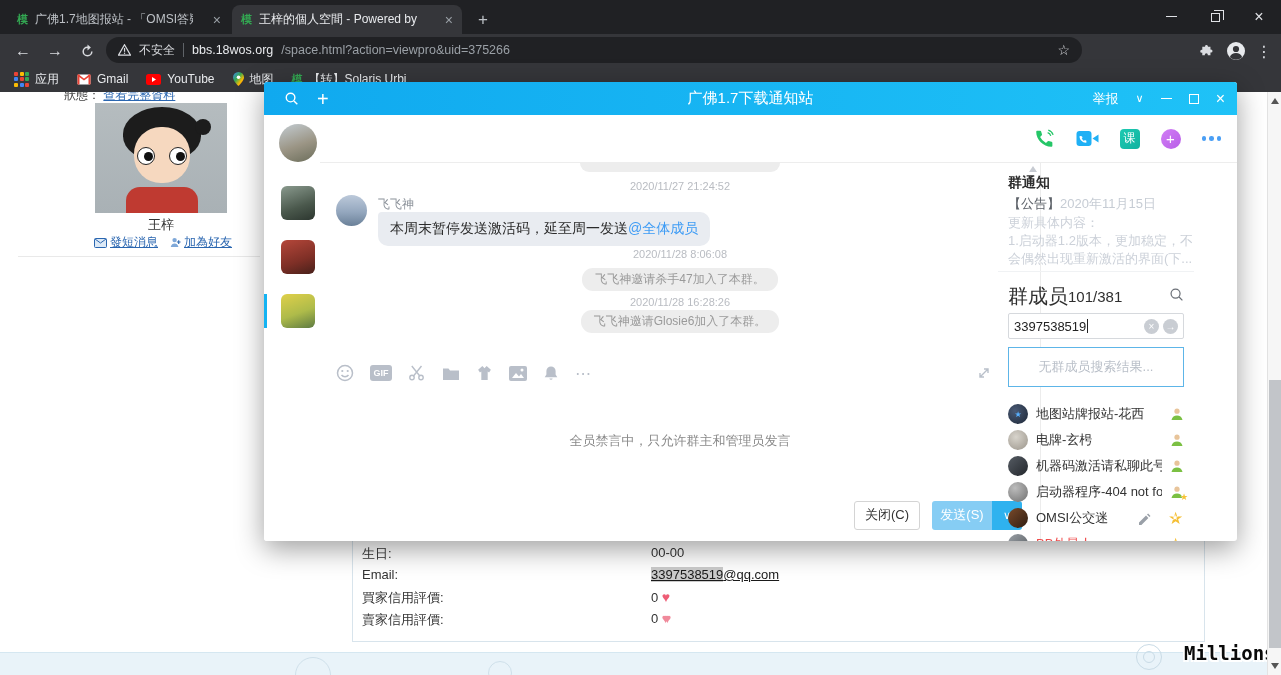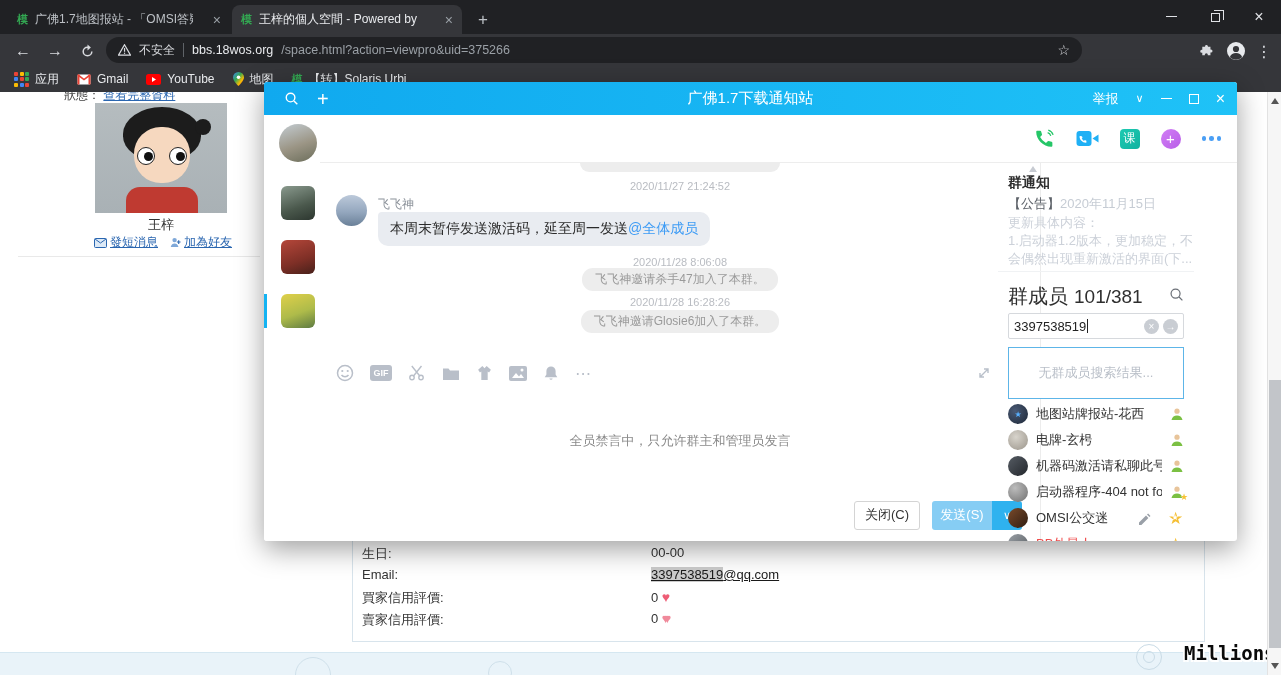--- a/index.html
+++ b/index.html
@@ -158,30 +158,30 @@
   #qq-vdiv{position:absolute;left:776px;top:81px;width:1px;height:378px;background:#ececec}
   #qq-panel{position:absolute;left:734px;top:81px;width:196px;height:378px;overflow:hidden}
   #notice-title{position:absolute;left:10px;top:11px;font-size:14px;font-weight:bold;color:#2e2e2e}
   #notice-line0{position:absolute;left:10px;top:32px;font-size:13px}
   #notice-line0 .tag{color:#5d6269}
   #notice-line0 .date{color:#c6ccd4}
   .notice-line{position:absolute;left:10px;font-size:13px;color:#ccd1d9;white-space:nowrap}
   #p-divider{position:absolute;left:0;top:108px;width:100%;height:1px;background:#f0f2f4}
   #members-head{position:absolute;left:10px;top:120px;width:176px;display:flex;align-items:center}
   #members-head .mt{font-size:20px;color:#2f2f2f}
-  #members-head .mc{font-size:19px;color:#2f2f2f;margin-left:6px}
+  #members-head .mc{font-size:15px;color:#2f2f2f;}
   #members-head .msearch{margin-left:auto}
   #msearch-box{position:absolute;left:10px;top:150px;width:176px;height:26px;border:1px solid #d6d9dd;border-radius:2px;
                display:flex;align-items:center;padding:0 5px;background:#fff}
   #msearch-box .val{font-size:13px;color:#222}
   .caret{display:inline-block;width:1px;height:14px;background:#222;margin-left:1px;vertical-align:-2px}
   .inbtn{width:15px;height:15px;border-radius:50%;background:#c9cdd3;color:#fff;font-size:10px;
          display:flex;align-items:center;justify-content:center;margin-left:4px}
   #msearch-box .spacer{flex:1}
-  #noresult{position:absolute;left:10px;top:184px;width:176px;height:52px;border:1px solid #5db5e8;background:#fff;
+  #noresult{position:absolute;left:10px;top:184px;width:176px;height:40px;border:1px solid #5db5e8;background:#fff;
             display:flex;align-items:center;justify-content:center;font-size:13px;color:#b9bfc8}
   #memberlist{position:absolute;left:0;top:238px;width:196px;height:140px;overflow:hidden}
   .mrow{display:flex;align-items:center;gap:8px;height:26px;padding:0 10px}
   .mava{width:20px;height:20px;border-radius:50%;flex:0 0 auto;display:flex;align-items:center;justify-content:center;
         font-size:8px;color:#58b0ff}
   .mname{font-size:13px;color:#333;flex:1;white-space:nowrap;overflow:hidden}
   .mname.red{color:#ef4c4c}
   .badge-wrap{position:relative;flex:0 0 auto;display:flex;align-items:center}
   .mini-star{position:absolute;right:-4px;bottom:-3px;font-size:9px;color:#f6c437;text-shadow:0 0 1px #fff}
   .star-badge{position:relative;font-size:17px;color:#f5bf35;line-height:1;width:17px;text-align:center}
@@ -437,21 +437,21 @@
     </div>
 
     <div id="qq-chat">
       <div class="pill-cut"></div>
       <div class="c-center" style="top:13px"><span class="ts">2020/11/27 21:24:52</span></div>
       <div id="sender-avatar"></div>
       <div id="sender-name">飞飞神</div>
       <div id="bubble">
         <span>本周末暂停发送激活码，延至周一发送</span><span class="mention">@全体成员</span>
       </div>
-      <div class="c-center" style="top:89px"><span class="ts">2020/11/28 8:06:08</span></div>
+      <div class="c-center" style="top:81px"><span class="ts">2020/11/28 8:06:08</span></div>
       <div class="c-center" style="top:105px"><span class="pill">飞飞神邀请杀手47加入了本群。</span></div>
       <div class="c-center" style="top:129px"><span class="ts">2020/11/28 16:28:26</span></div>
       <div class="c-center" style="top:147px"><span class="pill">飞飞神邀请Glosie6加入了本群。</span></div>
       <span class="chat-up"></span>
     </div>
 
     <div id="qq-toolbar">
       <span class="tico">
         <svg width="18" height="18" viewBox="0 0 18 18">
             <circle cx="9" cy="9" r="7.5" fill="none" stroke="#b9bfc9" stroke-width="1.5"></circle>

